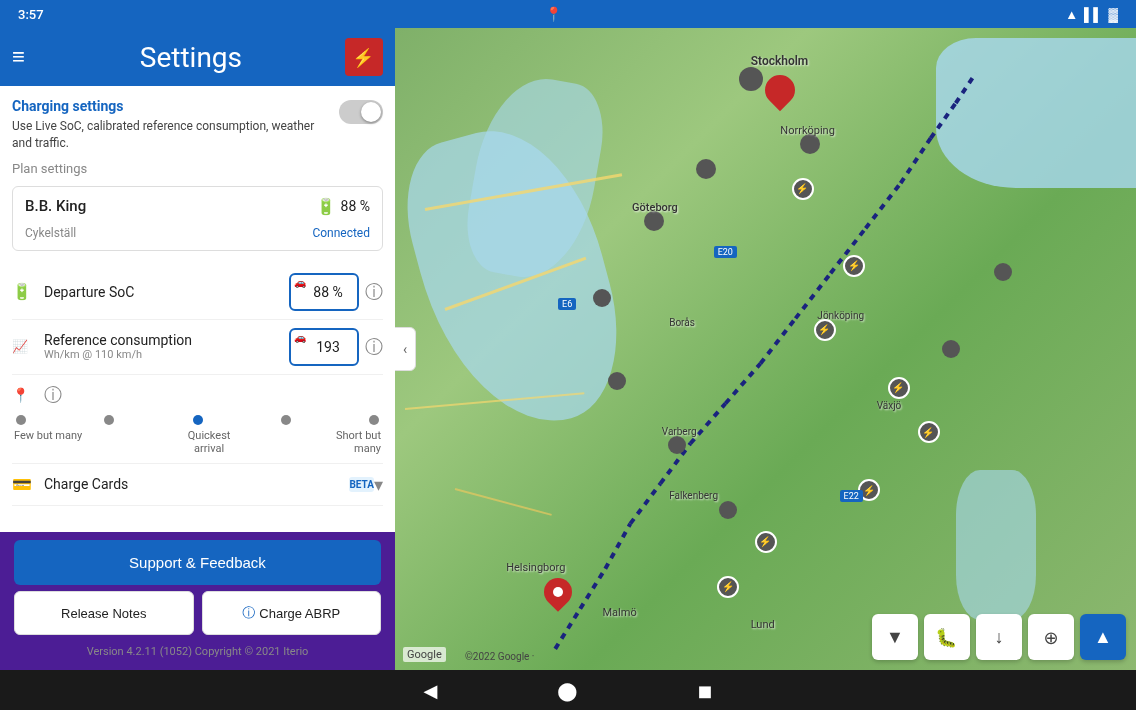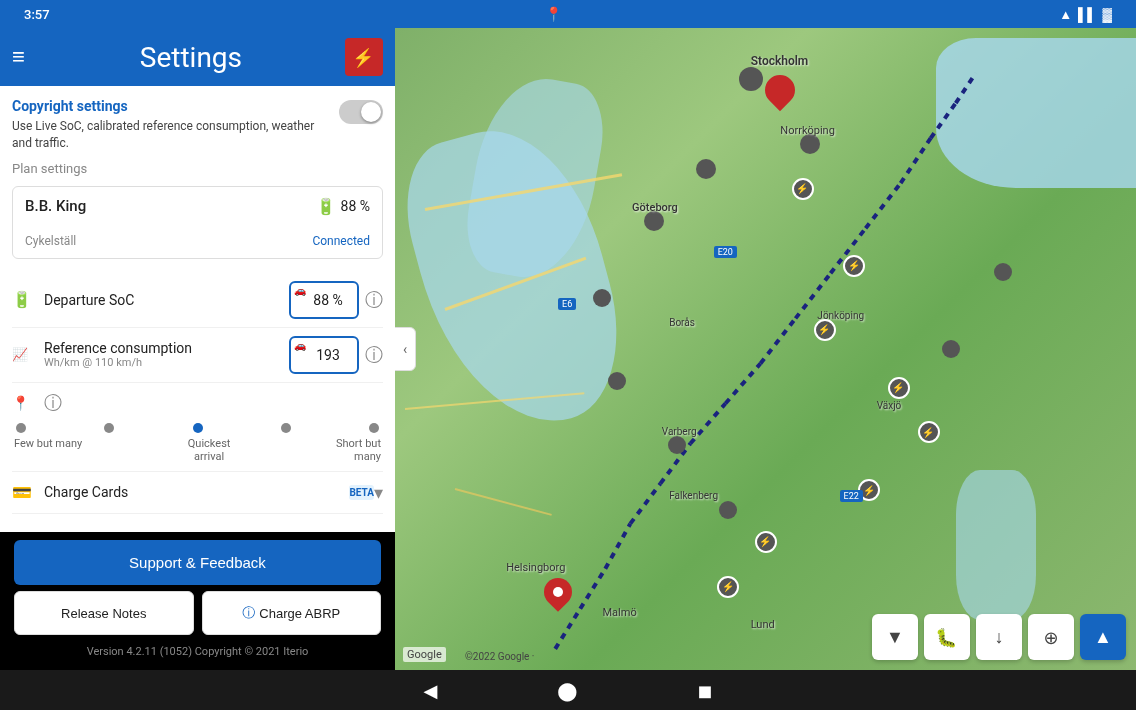--- a/index.html
+++ b/index.html
@@ -14,21 +14,21 @@
 
     
     #status-bar {
       position: absolute;
       top: 0; left: 0; right: 0;
       height: 28px;
       background: #1565C0;
       display: flex;
       align-items: center;
       justify-content: space-between;
-      padding: 0 24px;
+      padding: 0 18px;
       z-index: 100;
     }
     #status-bar .time {
       color: white;
       font-size: 13px;
       font-weight: 500;
     }
     #status-bar .icons {
       display: flex;
       align-items: center;
@@ -166,21 +166,21 @@
     .vehicle-card {
       border: 1px solid #ddd;
       border-radius: 6px;
       padding: 10px 12px;
       margin-bottom: 14px;
     }
     .vehicle-top {
       display: flex;
       align-items: center;
       justify-content: space-between;
-      margin-bottom: 18px;
+      margin-bottom: 10px;
     }
     .vehicle-name {
       font-size: 15px;
       font-weight: 500;
       color: #222;
     }
     .vehicle-battery {
       display: flex;
       align-items: center;
       gap: 4px;
@@ -313,21 +313,21 @@
     }
     .chevron-down {
       color: #888;
       font-size: 18px;
     }
 
     
     #panel-footer {
       flex-shrink: 0;
       padding: 8px 14px;
-      background: #000000;
+      background: #4c1d95;
     }
     .btn-feedback {
       width: 100%;
       background: #1565C0;
       color: white;
       border: none;
       border-radius: 6px;
       padding: 14px;
       font-size: 15px;
       font-weight: 500;
@@ -516,21 +516,21 @@
     <span class="header-title">Settings</span>
     <div class="header-logo">
       <span style="color:white;font-size:18px;">⚡</span>
     </div>
   </div>
 
   <div id="panel-content">
 
     <div class="toggle-row">
       <div class="toggle-text">
-        <div class="auto-settings-title">Copyright settings</div>
+        <div class="auto-settings-title">Charging settings</div>
         <div class="auto-settings-desc">Use Live SoC, calibrated reference consumption, weather
 and traffic.</div>
       </div>
       <div class="toggle-switch"></div>
     </div>
 
     <div class="plan-settings-label">Plan settings</div>
 
     <div class="vehicle-card">
       <div class="vehicle-top">

